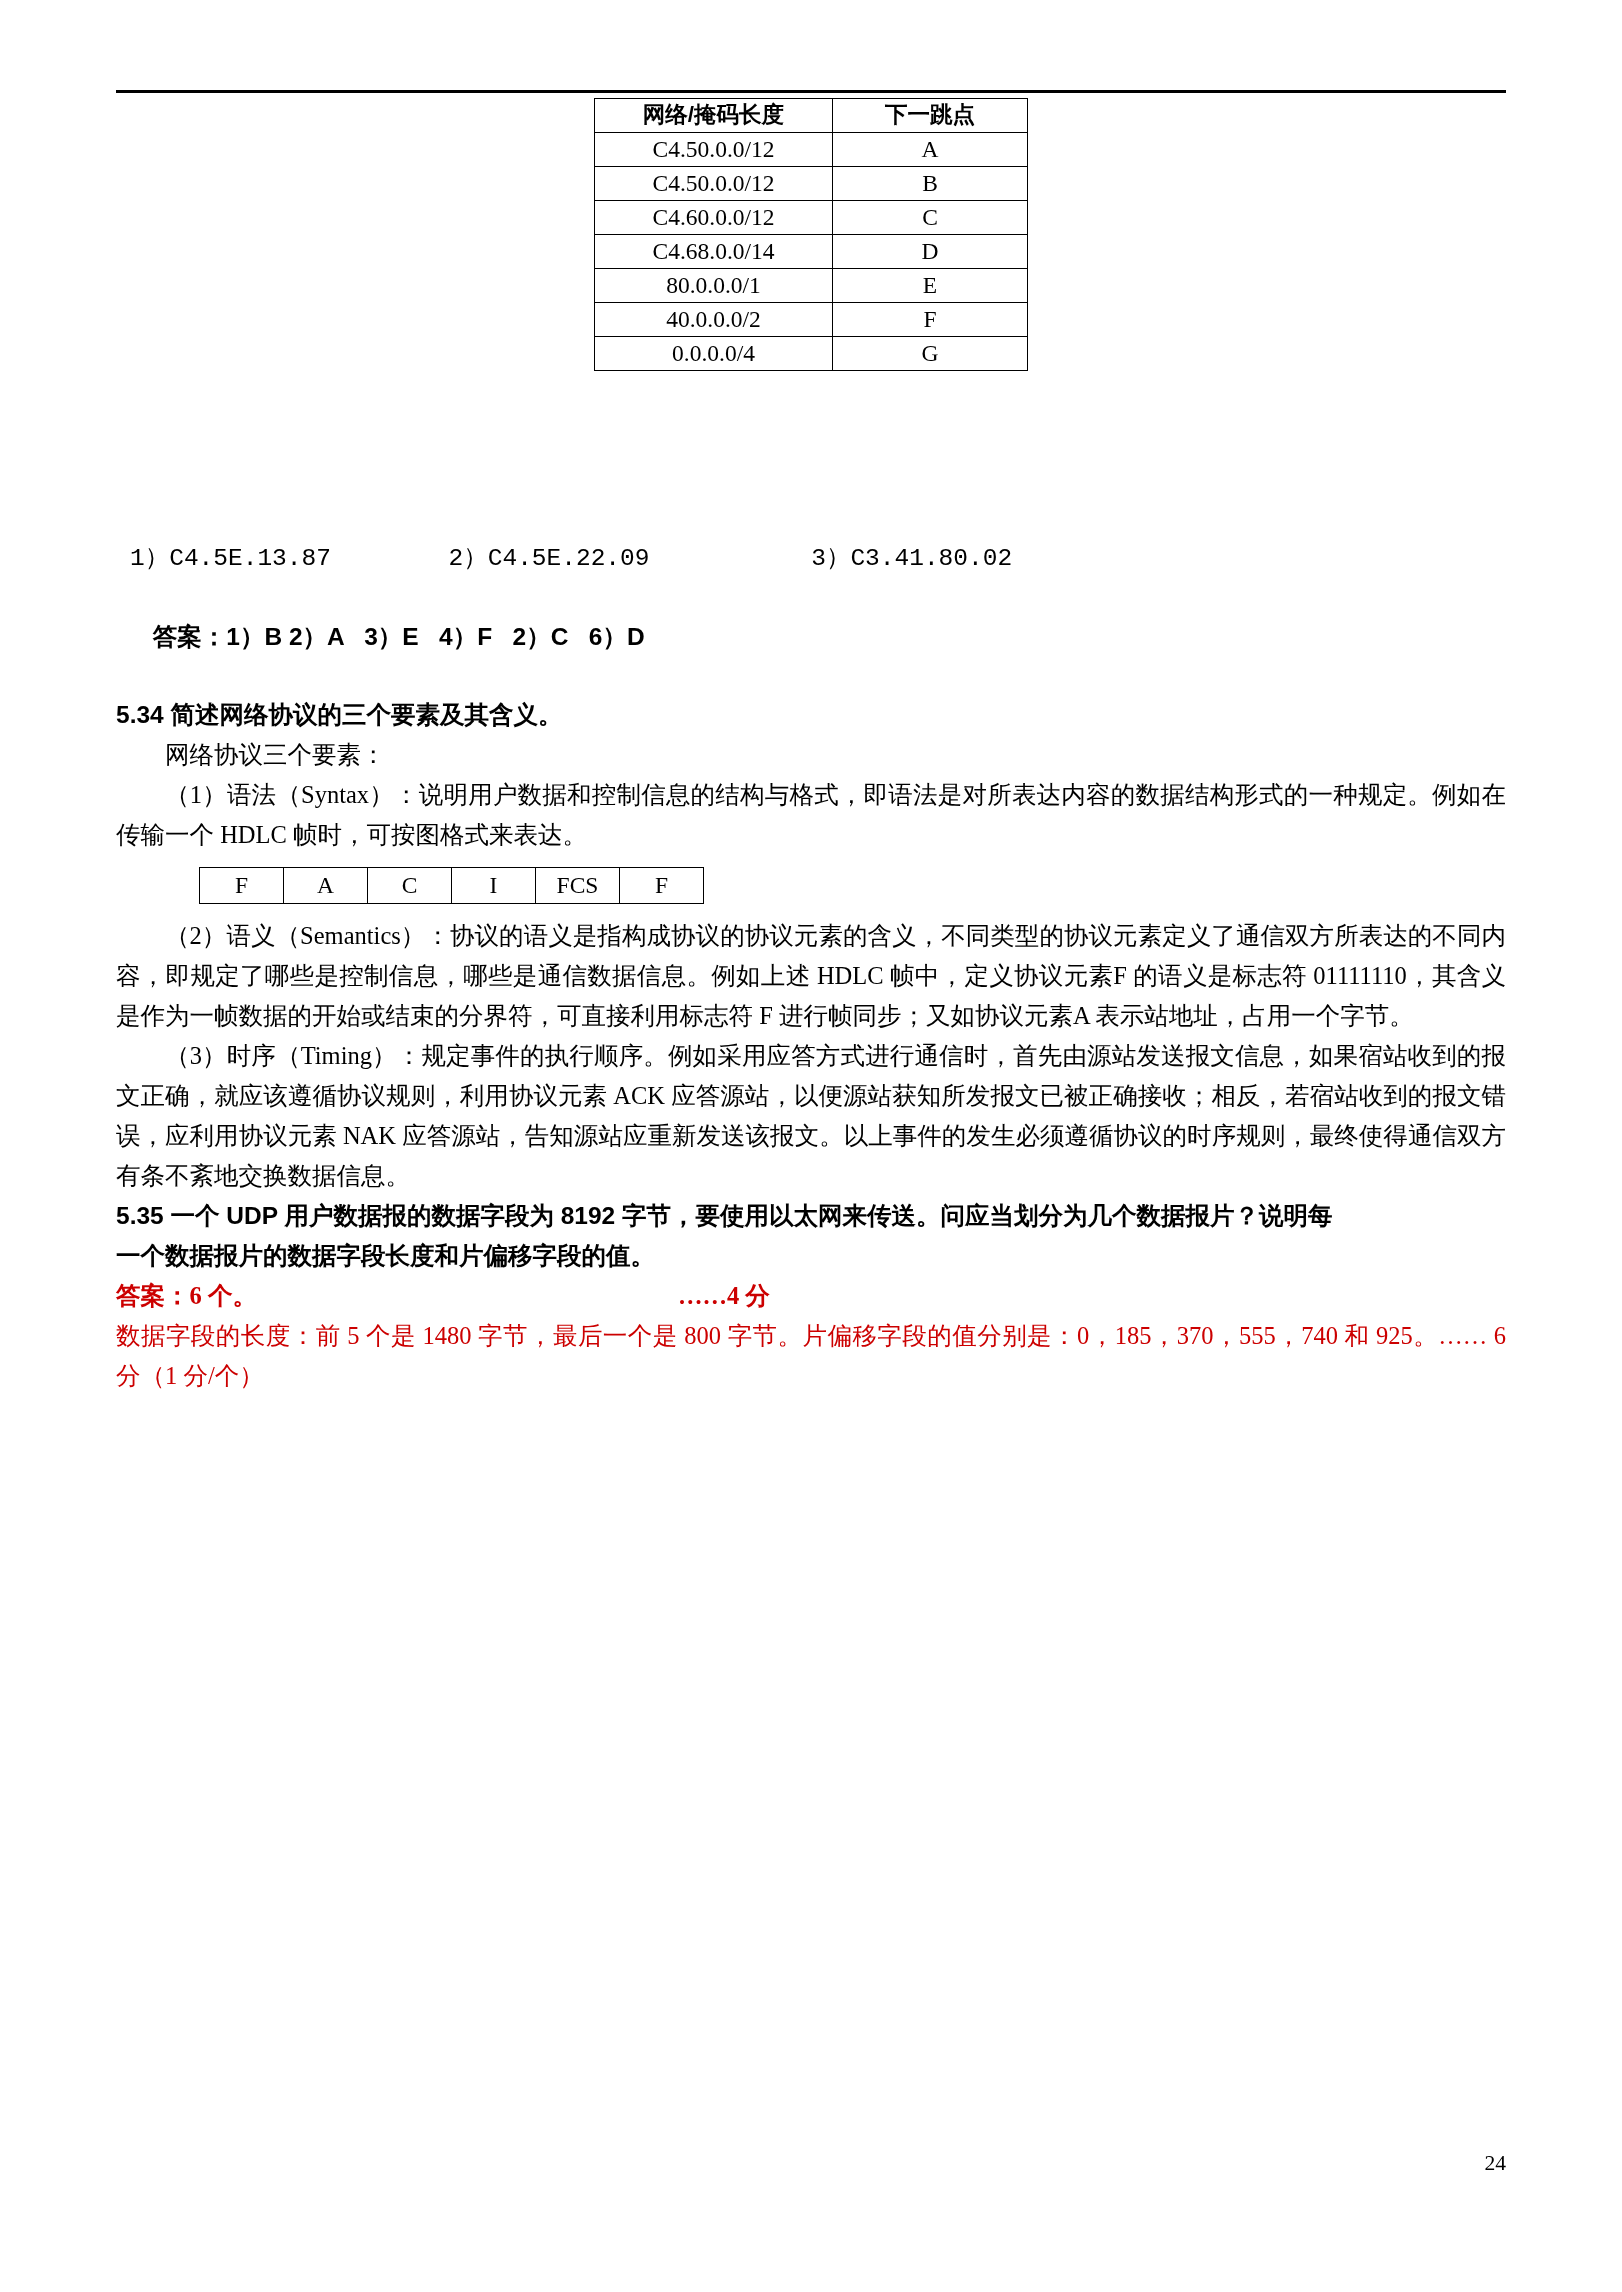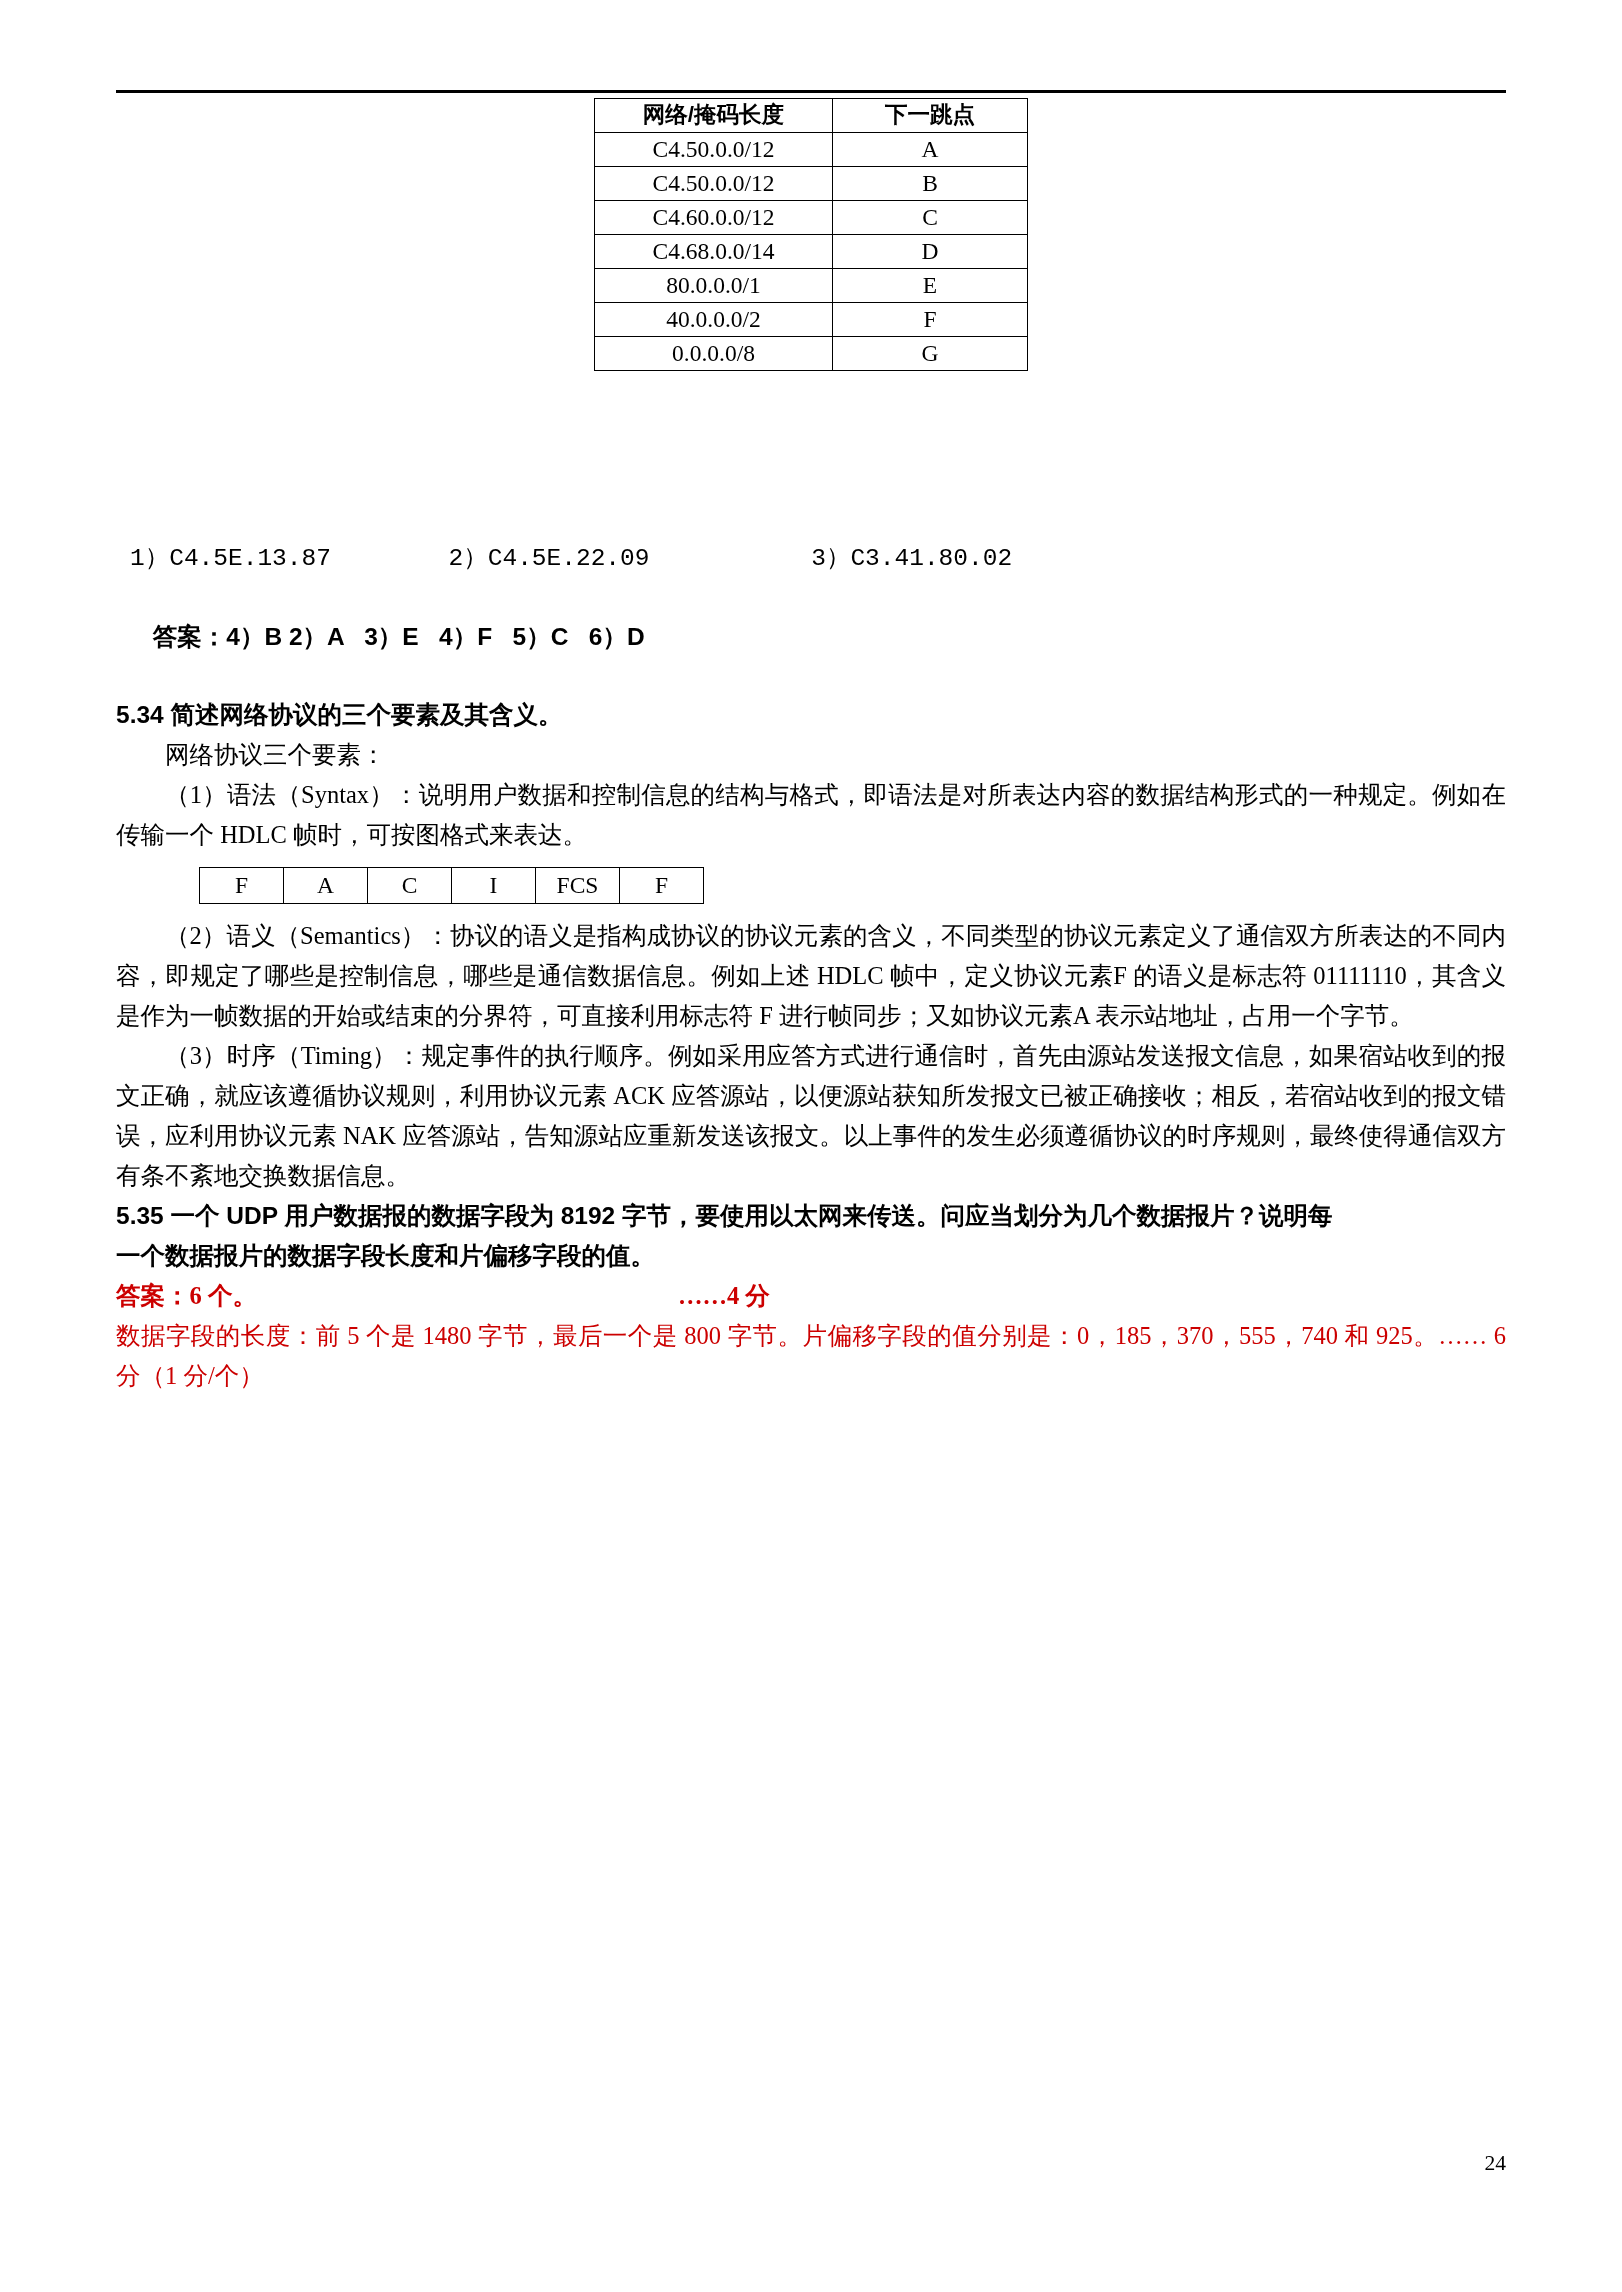--- a/index.html
+++ b/index.html
@@ -181,33 +181,33 @@
         </tr>
         <tr>
           <td>80.0.0.0/1</td>
           <td>E</td>
         </tr>
         <tr>
           <td>40.0.0.0/2</td>
           <td>F</td>
         </tr>
         <tr>
-          <td>0.0.0.0/8</td>
+          <td>0.0.0.0/4</td>
           <td>G</td>
         </tr>
       </tbody>
     </table>
   </div>
 
   <div class="content">
 
     <div class="opts">1）C4.5E.13.87        2）C4.5E.22.09           3）C3.41.80.02</div>
 
     <div class="ans-line">
-      <span class="bold-cn" style="display:inline">答案：4）B 2）A   3）E   4）F   5）C   6）D</span>
+      <span class="bold-cn" style="display:inline">答案：1）B 2）A   3）E   4）F   2）C   6）D</span>
     </div>
 
     <div class="heading">5.34 简述网络协议的三个要素及其含义。</div>
 
     <p class="para indent2">网络协议三个要素：</p>
 
     <p class="para indent2">（1）语法（Syntax）：说明用户数据和控制信息的结构与格式，即语法是对所表达内容的数据结构形式的一种规定。例如在传输一个 HDLC 帧时，可按图格式来表达。</p>
 
     <div class="hdlc-wrap">
       <table class="hdlc">

